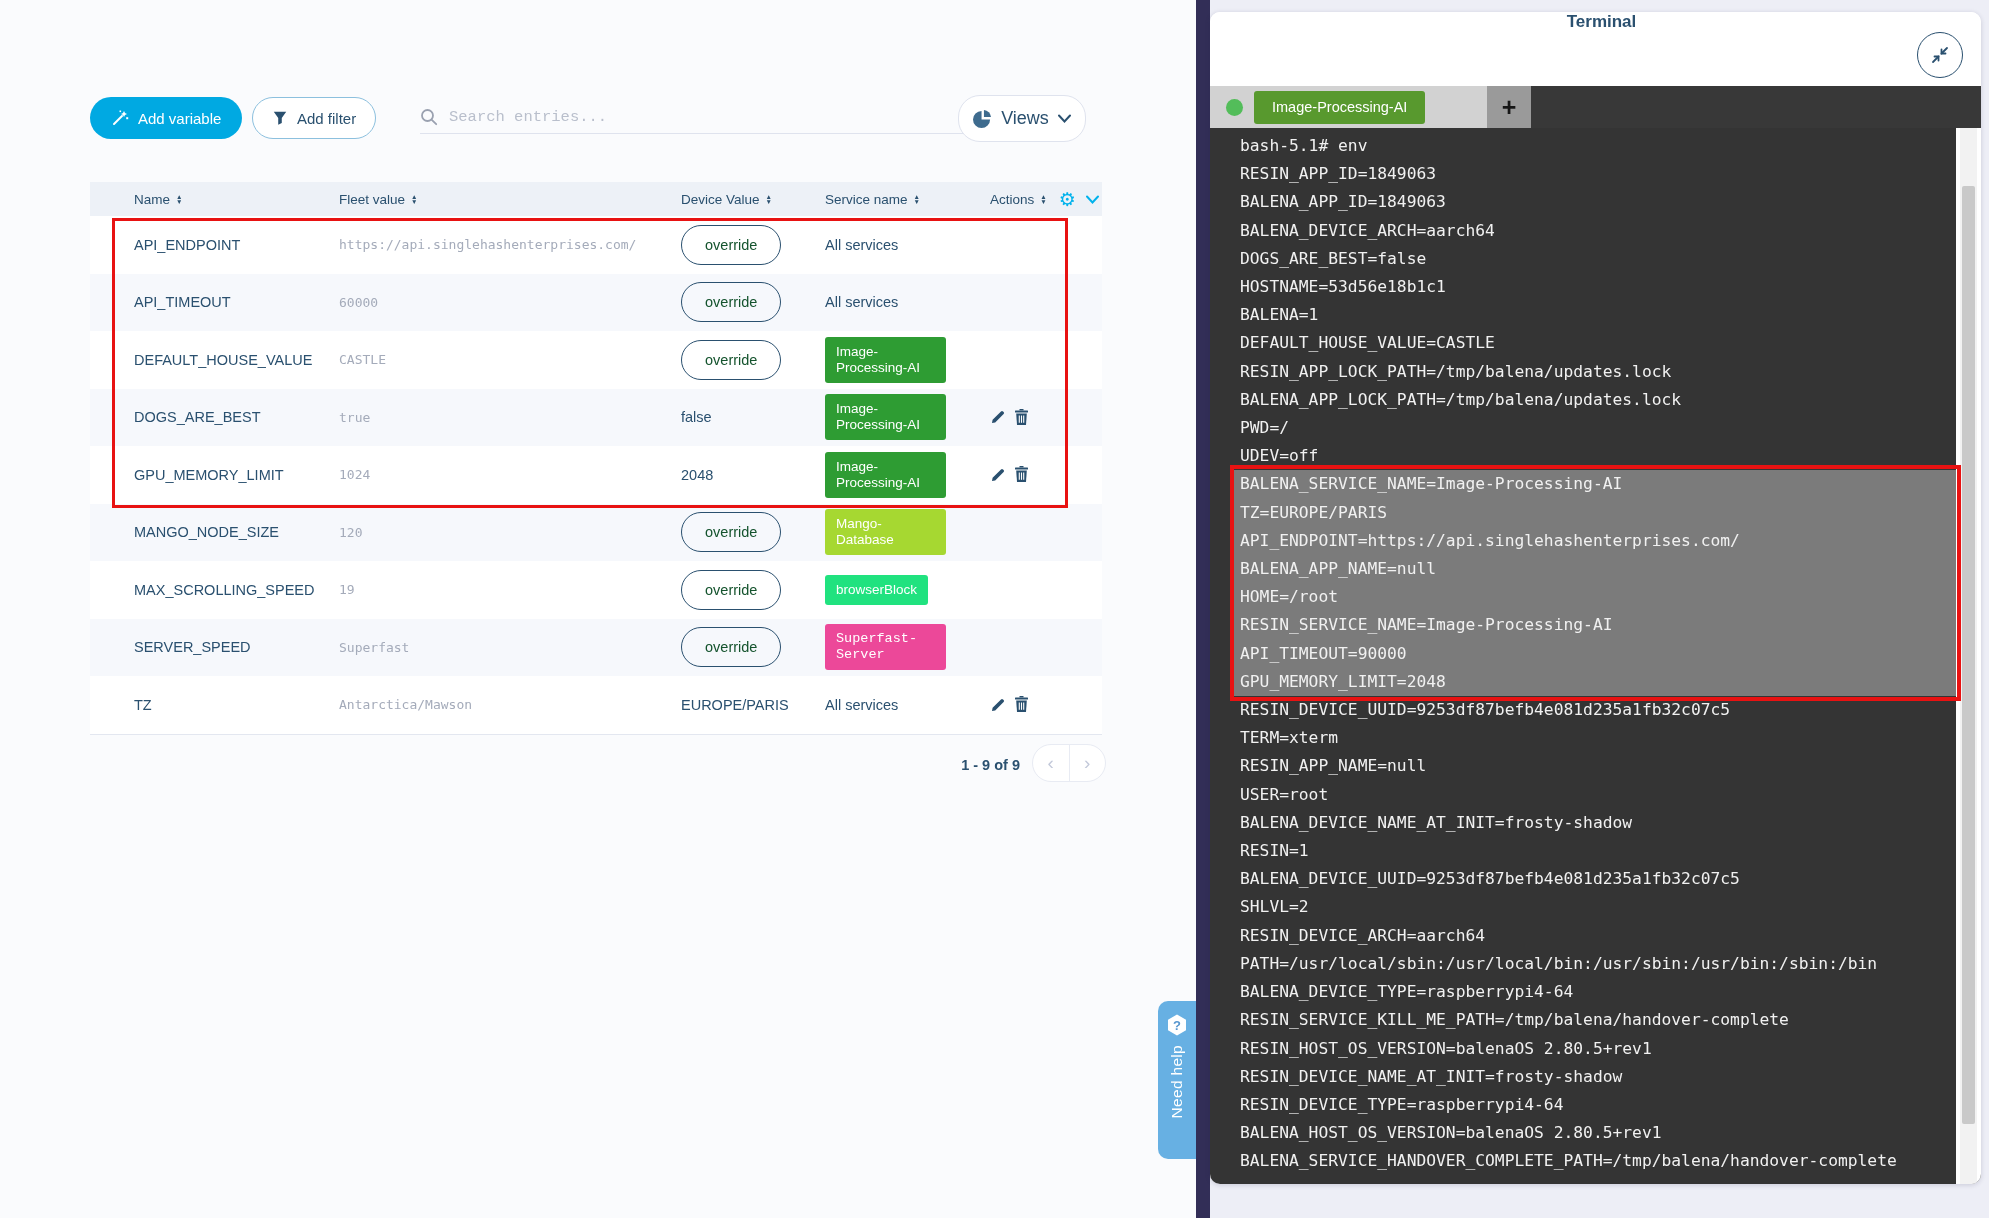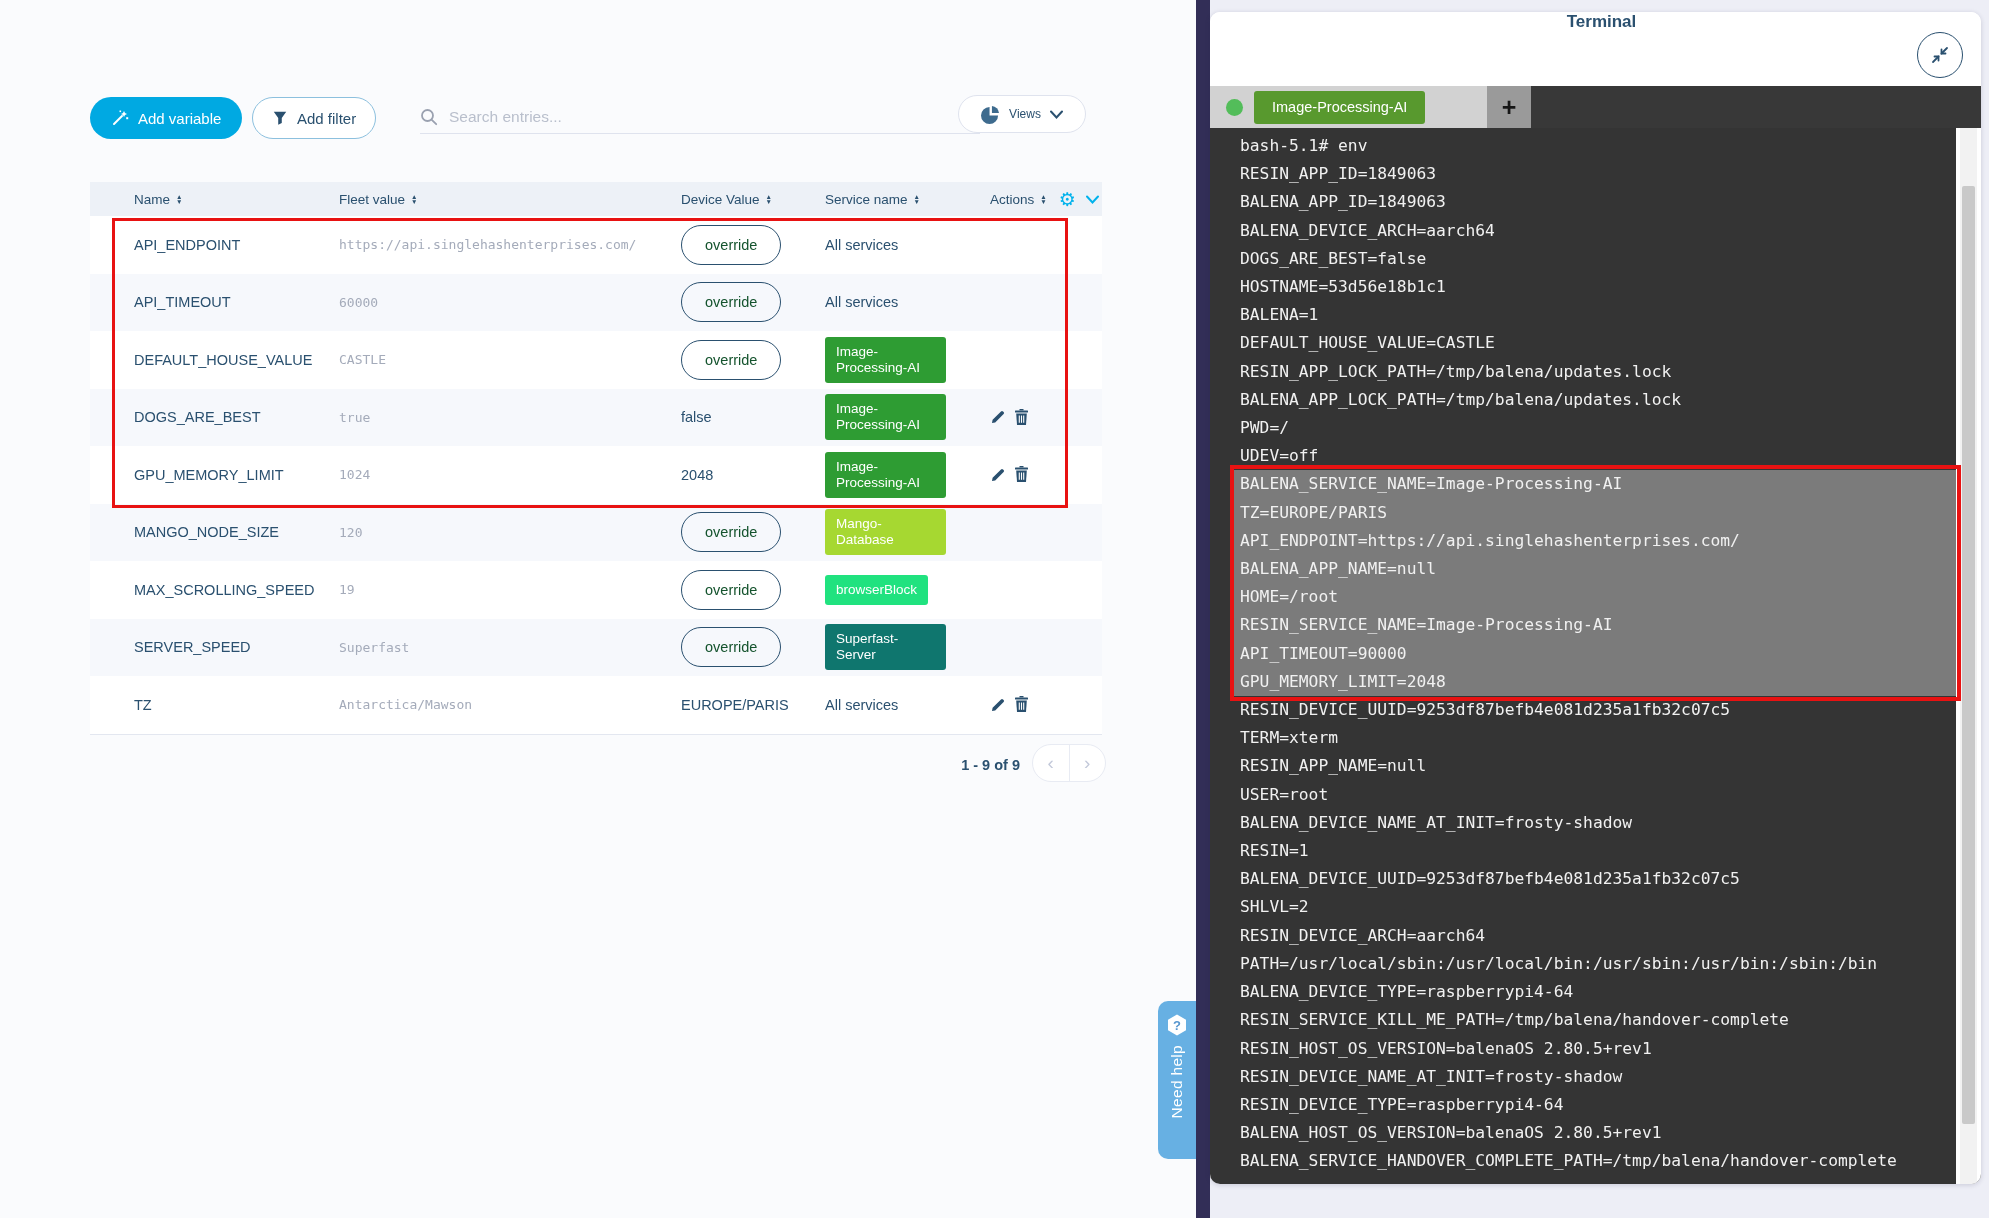--- a/index.html
+++ b/index.html
@@ -11,24 +11,24 @@
   .left-panel { position:absolute; left:0; top:0; width:1196px; height:1218px; background:#fafbfd; }
 
   .btn { display:flex; align-items:center; gap:9px; cursor:pointer; font-family:"Liberation Sans",sans-serif; }
   .btn-add-variable { position:absolute; left:90px; top:97px; height:42px; padding:0 21px;
     background:#00a9e2; color:#fff; border:none; border-radius:21px; font-size:15px; }
   .btn-add-filter { position:absolute; left:252px; top:97px; height:42px; padding:0 19px;
     background:#fff; color:#29506f; border:1px solid #8cc0de; border-radius:21px; font-size:15px; }
   .search-wrap { position:absolute; left:420px; top:100px; width:560px; height:34px;
     border-bottom:1px solid #dfe3ee; display:flex; align-items:center; gap:11px; }
   .search-wrap input { border:none; outline:none; background:transparent; font-size:15.5px;
-    color:#4a5568; width:100%; font-family:Liberation Sans, sans-serif; }
+    color:#4a5568; width:100%; font-family:Liberation Mono, monospace; }
   .search-wrap input::placeholder { color:#b9bfcc; }
-  .btn-views { position:absolute; left:958px; top:95px; width:128px; height:38px; justify-content:center;
-    background:#fff; color:#2a506f; border:1px solid #dfe3ee; border-radius:22px; font-size:12px; }
+  .btn-views { position:absolute; left:958px; top:95px; width:128px; height:47px; justify-content:center;
+    background:#fff; color:#2a506f; border:1px solid #dfe3ee; border-radius:22px; font-size:18px; }
 
   
   .table { position:absolute; left:90px; top:182px; width:1012px; }
   .thead { height:34px; background:#edf1f7; display:flex; align-items:center; color:#2a506f; font-size:13.5px; }
   .cell { display:flex; align-items:center; }
   .c-name   { width:249px; padding-left:44px; }
   .c-fleet  { width:342px; }
   .c-device { width:144px; }
   .c-service{ width:165px; }
   .c-actions{ flex:1; gap:8px; }
@@ -328,21 +328,21 @@
           </div>
           <div class="row">
             <div class="cell c-name">SERVER_SPEED</div>
             <div class="cell c-fleet">
               <span class="fleet">Superfast</span>
             </div>
             <div class="cell c-device">
               <button class="pill">override</button>
             </div>
             <div class="cell c-service">
-              <span class="badge" style="background: #0f766e;">Superfast-Server</span>
+              <span class="badge" style="background: #ec4899; font-family: Liberation Mono, monospace;">Superfast-Server</span>
             </div>
             <div class="cell c-actions"></div>
           </div>
           <div class="row">
             <div class="cell c-name">TZ</div>
             <div class="cell c-fleet">
               <span class="fleet">Antarctica/Mawson</span>
             </div>
             <div class="cell c-device">
               <span class="devtext">EUROPE/PARIS</span>

